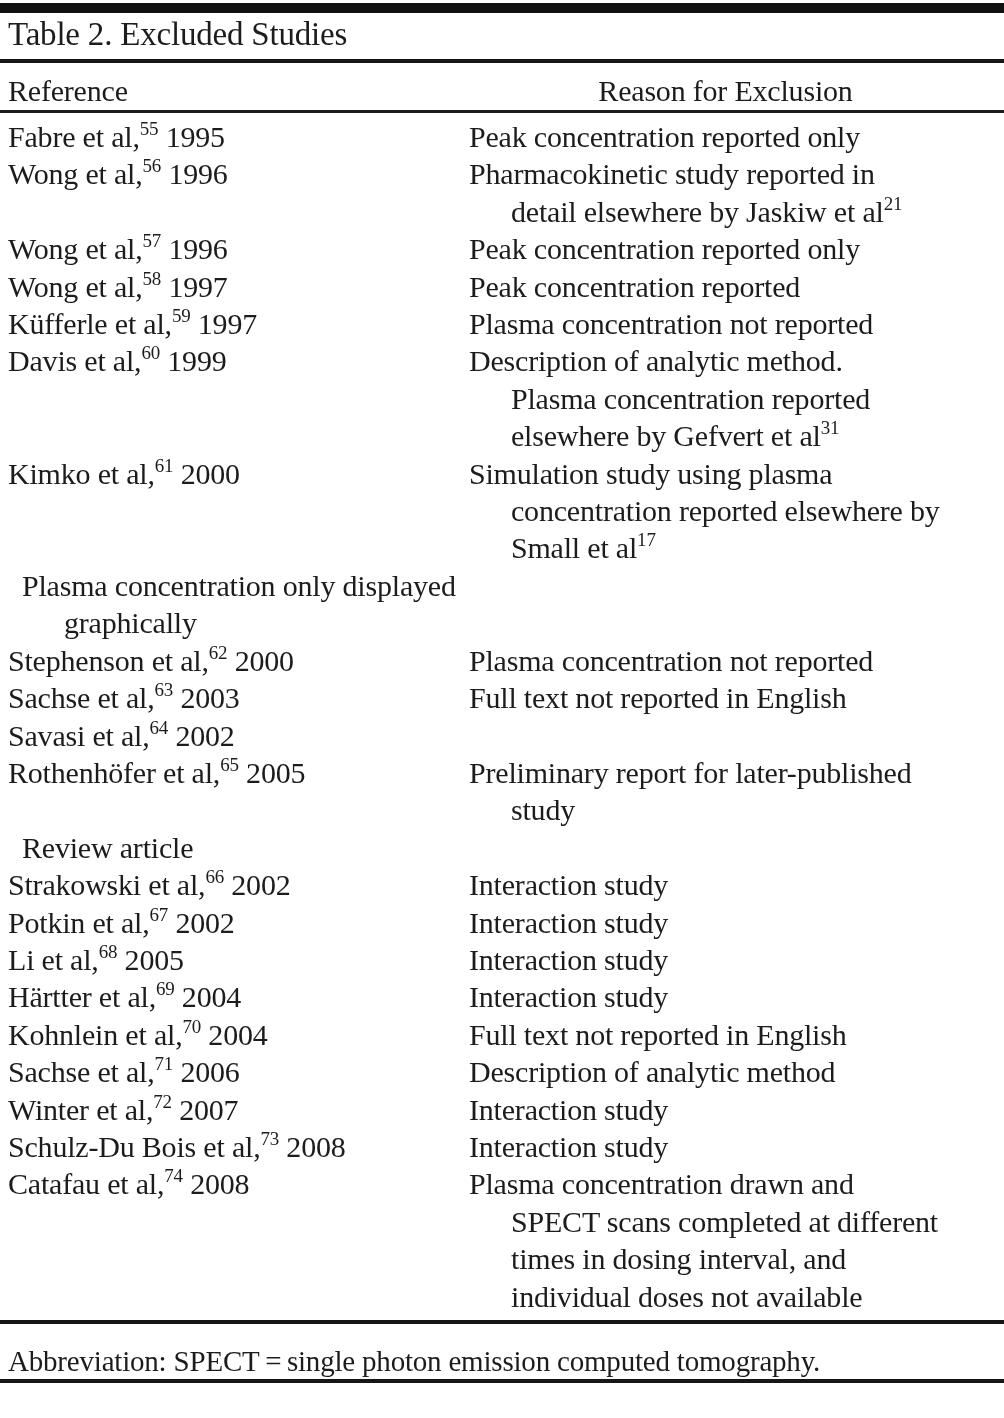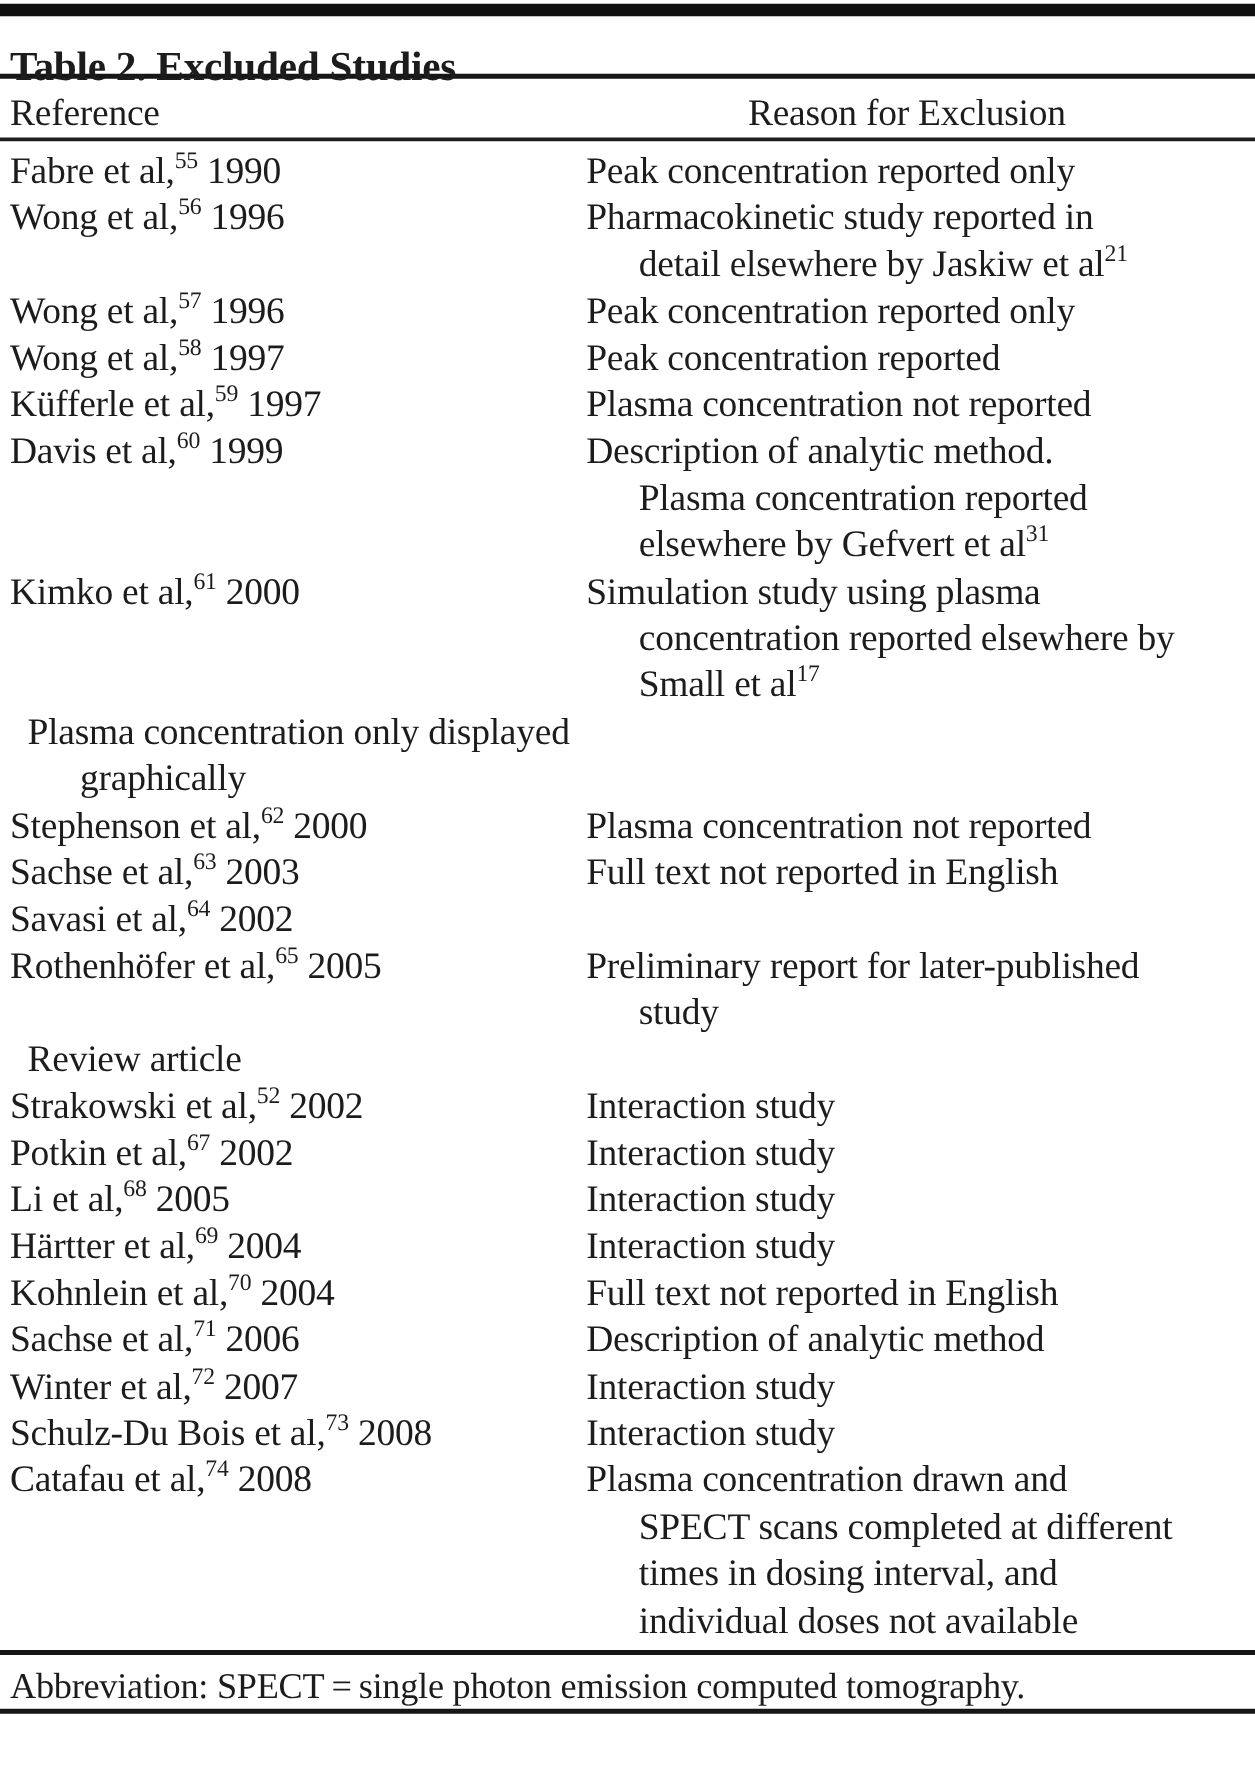--- a/index.html
+++ b/index.html
@@ -14,24 +14,24 @@
   .page { padding-top: 3px; }
 
   .rule { width: 100%; }
   .rule.thick  { height: 10px; background: #101010; }
   .rule.medium { height: 4px;  background: #161616; }
   .rule.thin   { height: 3px;  background: #1d1d1d; }
 
   .title {
     height: 46px;
     box-sizing: border-box;
-    padding: 23px 8px 0 8px;
+    padding: 3px 8px 0 8px;
     font-size: 33px;
     line-height: 36px;
-    font-weight: bold;
+    font-weight: normal;
     letter-spacing: -0.2px;
   }
 
   .header-row {
     height: 47px;
     box-sizing: border-box;
     display: flex;
     padding: 12px 8px 0 8px;
     font-size: 30px;
     line-height: 31px;
@@ -65,20 +65,21 @@
     vertical-align: super;
   }
 
   .footnote {
     height: 43px;
     box-sizing: border-box;
     padding: 10px 8px 0 8px;
     font-size: 29px;
     line-height: 31px;
     letter-spacing: -0.2px;
+    margin-top: 12px;
   }
 </style>
 </head>
 <body>
 
 <div class="page">
   <div class="rule thick"></div>
 
   <div class="title">Table 2. Excluded Studies</div>
 
@@ -86,21 +87,21 @@
 
   <div class="header-row">
     <div class="col-ref">Reference</div>
     <div class="col-reason">Reason for Exclusion</div>
   </div>
 
   <div class="rule thin"></div>
 
   <div class="tbody">
   <div class="row">
-    <div class="cell ref"><span>Fabre et al,</span><sup>55</sup><span> 1990</span></div>
+    <div class="cell ref"><span>Fabre et al,</span><sup>55</sup><span> 1995</span></div>
     <div class="cell reason">
           <div class="reason-line">Peak concentration reported only</div>
         </div>
   </div>
 
   <div class="row">
     <div class="cell ref"><span>Wong et al,</span><sup>56</sup><span> 1996</span></div>
     <div class="cell reason">
           <div class="reason-line">Pharmacokinetic study reported in</div>
           <div class="reason-line indent">detail elsewhere by Jaskiw et al<sup>21</sup></div>
@@ -179,21 +180,21 @@
         </div>
   </div>
 
   <div class="row">
     <div class="cell reason">
           <div class="reason-line">Review article</div>
         </div>
   </div>
 
   <div class="row">
-    <div class="cell ref"><span>Strakowski et al,</span><sup>52</sup><span> 2002</span></div>
+    <div class="cell ref"><span>Strakowski et al,</span><sup>66</sup><span> 2002</span></div>
     <div class="cell reason">
           <div class="reason-line">Interaction study</div>
         </div>
   </div>
 
   <div class="row">
     <div class="cell ref"><span>Potkin et al,</span><sup>67</sup><span> 2002</span></div>
     <div class="cell reason">
           <div class="reason-line">Interaction study</div>
         </div>

